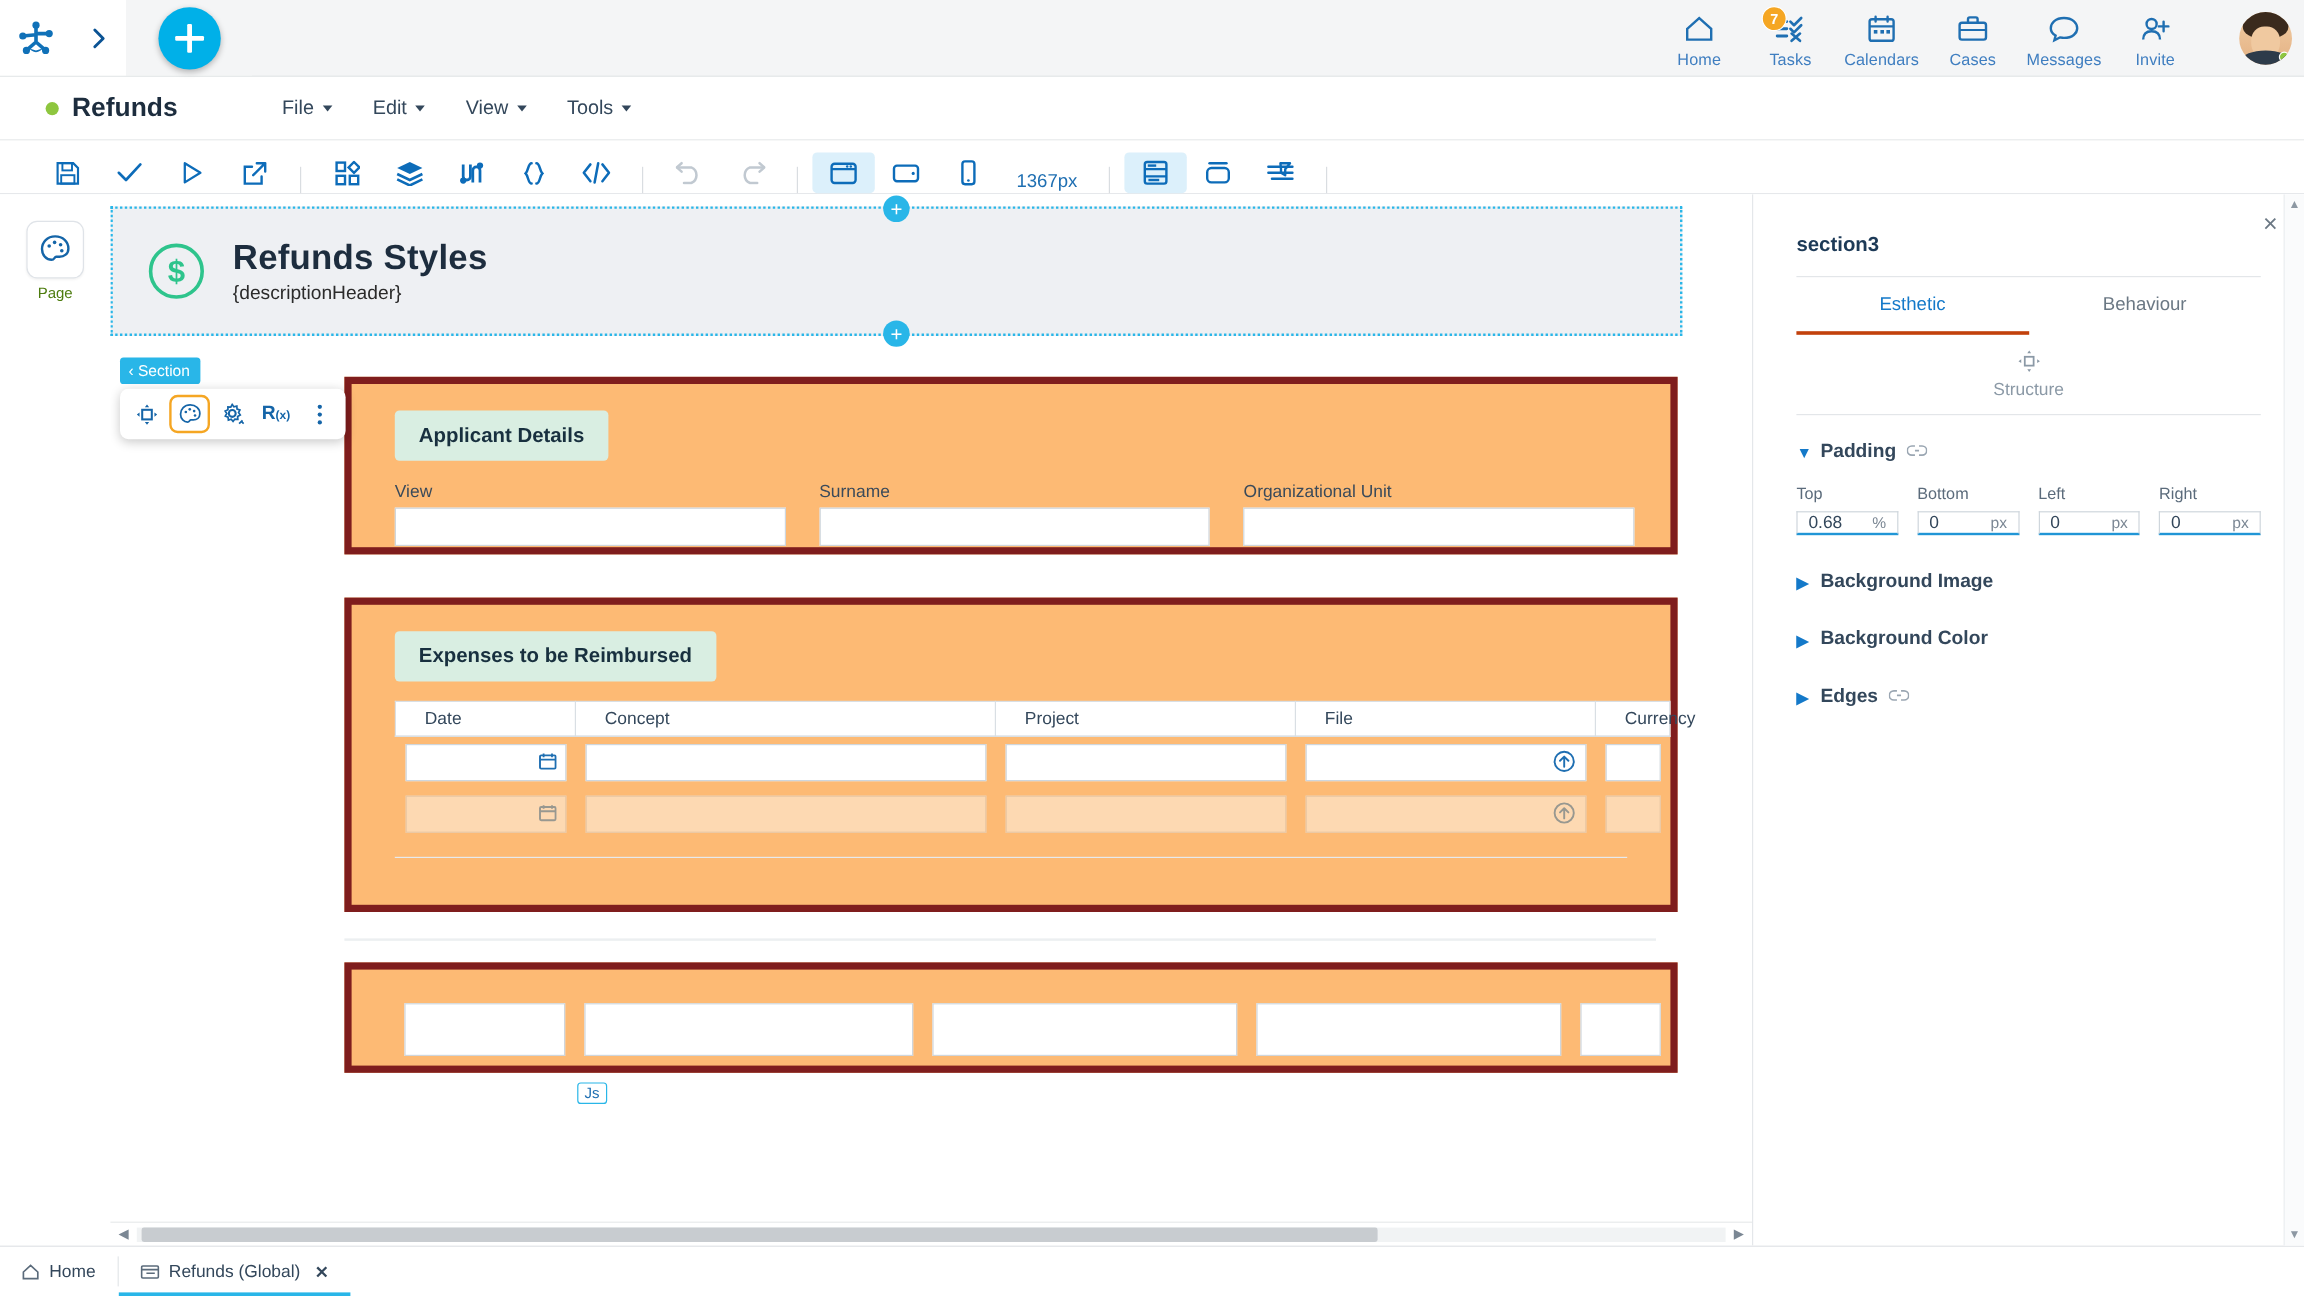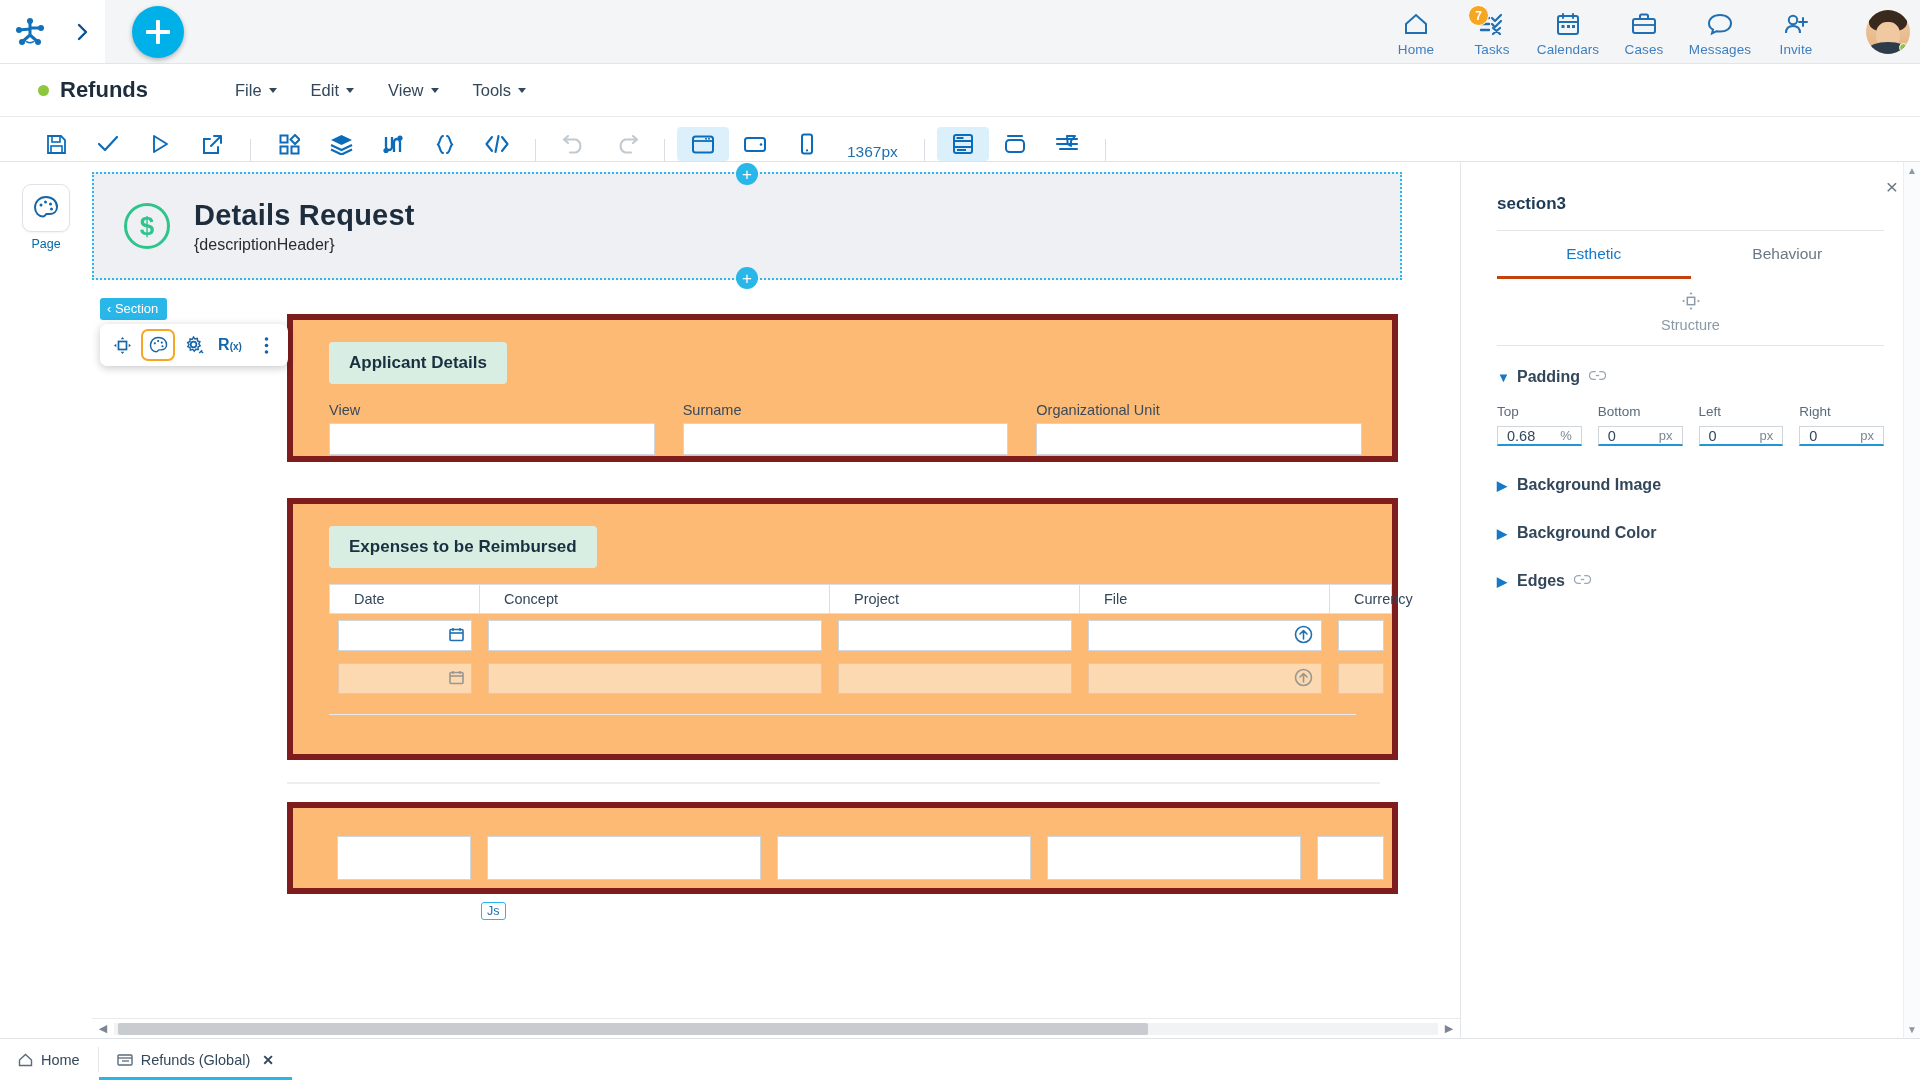--- a/index.html
+++ b/index.html
@@ -87,21 +87,21 @@
   .body { flex: 1; display: flex; position: relative; min-height: 0; background:#fff;}
   .leftrail {
     width: 92px; min-width: 92px; background: #fff; padding-top: 22px;
     display: flex; flex-direction: column; align-items: center;
   }
   .rail-btn {
     width: 48px; height: 48px; border: 1px solid #dfe3e8; border-radius: 9px;
     display: flex; align-items: center; justify-content: center; background: #fff;
     color: #1565a8; cursor: pointer; box-shadow: 0 1px 2px rgba(0,0,0,.05);
   }
-  .rail-lbl { font-size: 12.5px; color: #0369a1; margin-top: 5px; }
+  .rail-lbl { font-size: 12.5px; color: #4d7c0f; margin-top: 5px; }
 
   
   .canvaswrap { flex: 1; position: relative; min-width: 0; background:#fff; }
   .canvas {
     position: absolute; left: 0; top: 0; right: 0; bottom: 22px;
     background: #fff; overflow: hidden;
   }
   .page {
     position: absolute; left: 0; top: 10px; width: 1310px; background: #fff;
   }
@@ -488,21 +488,21 @@
     </div>
 
     <div class="canvaswrap">
       <div class="canvas">
         <div class="page">
 
           <div class="sec-header">
             <div class="plus-handle ph-top">+</div>
             <div class="dollar-ico">$</div>
             <div class="hd-text">
-              <div class="hd-t">Details Request</div>
+              <div class="hd-t">Refunds Styles</div>
               <div class="hd-s">{descriptionHeader}</div>
             </div>
             <div class="plus-handle ph-bot">+</div>
           </div>
 
           <div class="sec-badge">
             ‹ <span>Section</span>
           </div>
           <div class="float-tools">
             <div class="ft">

